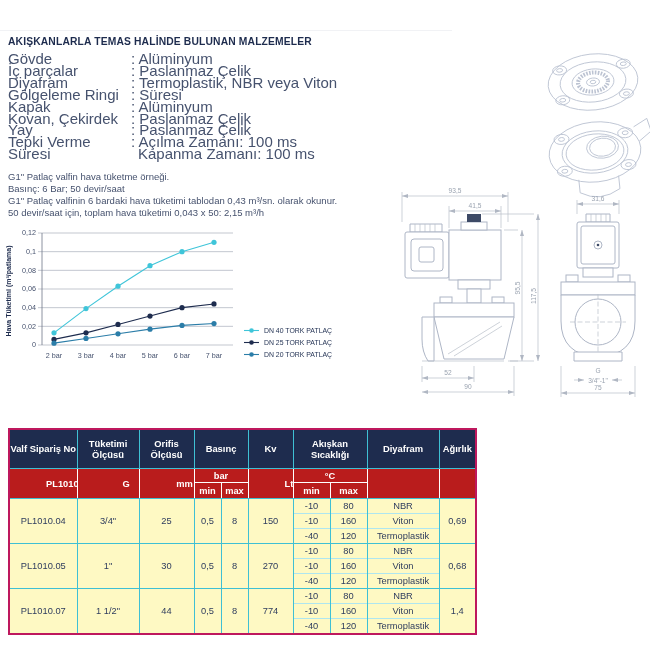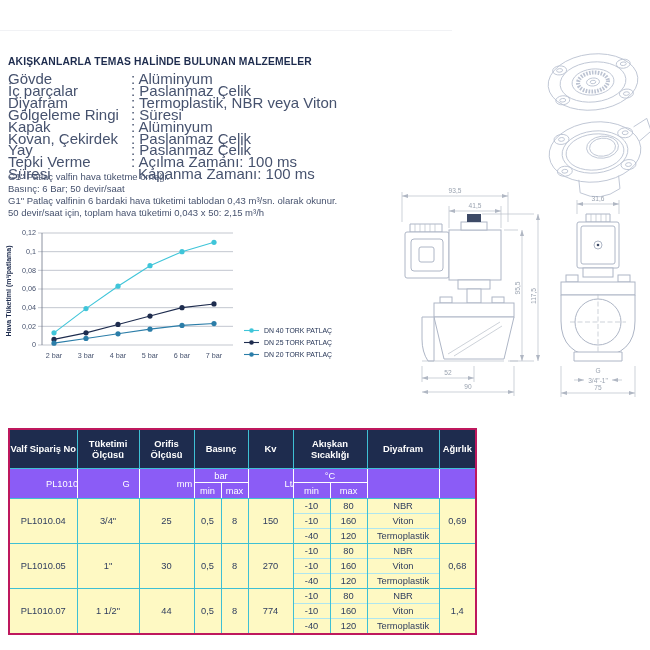--- a/index.html
+++ b/index.html
@@ -4,21 +4,21 @@
 <style>
   html,body{margin:0;padding:0;}
   body{
     width:650px;height:650px;position:relative;overflow:hidden;
     background:#ffffff;color:#46526e;
     font-family:"Liberation Sans","DejaVu Sans",sans-serif;
   }
   .top-rule{position:absolute;left:0;top:30px;width:452px;height:1px;background:#f1f2f5;}
 
   
-  .materials{position:absolute;left:8px;top:56px;width:372px;}
+  .materials{position:absolute;left:8px;top:36px;width:372px;}
   .materials .title{font-size:10.3px;font-weight:bold;color:#1e2c4e;letter-spacing:.15px;margin:0 0 6px 0;}
   .mat-row{display:flex;font-size:15px;line-height:11.9px;color:#46526e;}
   .mat-label{width:123px;flex:none;}
   .mat-value .line2{padding-left:7px;}
 
   
   .usage{position:absolute;left:8px;top:171px;font-size:9.5px;line-height:12px;color:#46526e;width:390px;}
 
   
   .chart-svg{position:absolute;left:2px;top:219px;}
@@ -42,21 +42,21 @@
     position:absolute;left:8px;top:428px;width:467px;
     border-collapse:collapse;table-layout:fixed;
     border:2px solid #be185d;
   }
   table.spec th,table.spec td{padding:0;text-align:center;vertical-align:middle;overflow:hidden;}
   table.spec thead th.navy{
     background:#1e2c4e;color:#ffffff;font-size:9.4px;font-weight:bold;
     line-height:11.5px;height:38px;border:1px solid #3fc0d4;
   }
   table.spec thead th.cyan{
-    background:#8b5cf6;color:#ffffff;font-size:9.3px;font-weight:normal;
+    background:#b91c1c;color:#ffffff;font-size:9.3px;font-weight:bold;
     border:1px solid #ffffff;
   }
   table.spec thead th.cyan[rowspan]{border-bottom-color:#3fc0d4;padding-left:36px;}
   table.spec thead tr.minmax th.cyan{border-bottom-color:#3fc0d4;height:15px;}
   table.spec thead tr.unitrow th.cyan{height:13px;}
   table.spec tbody td{
     font-size:9.3px;color:#2e3c5e;height:14px;
     border-left:1px solid #3fc0d4;border-right:1px solid #3fc0d4;
     border-top:none;border-bottom:none;background:#fef9c3;
   }

